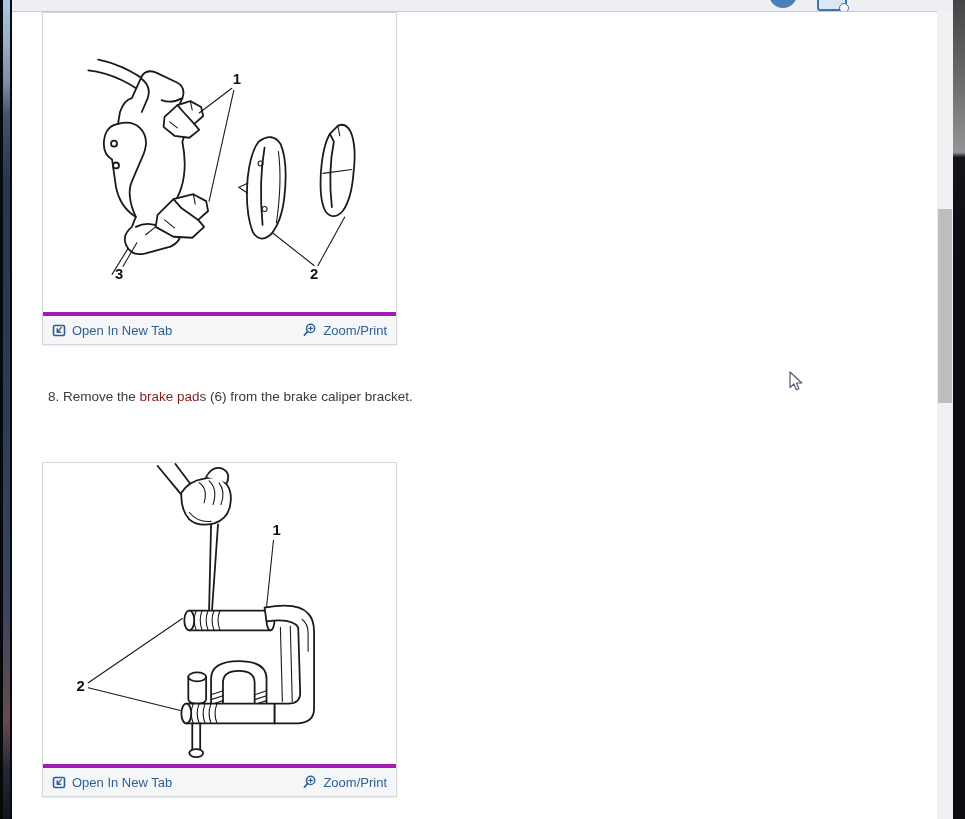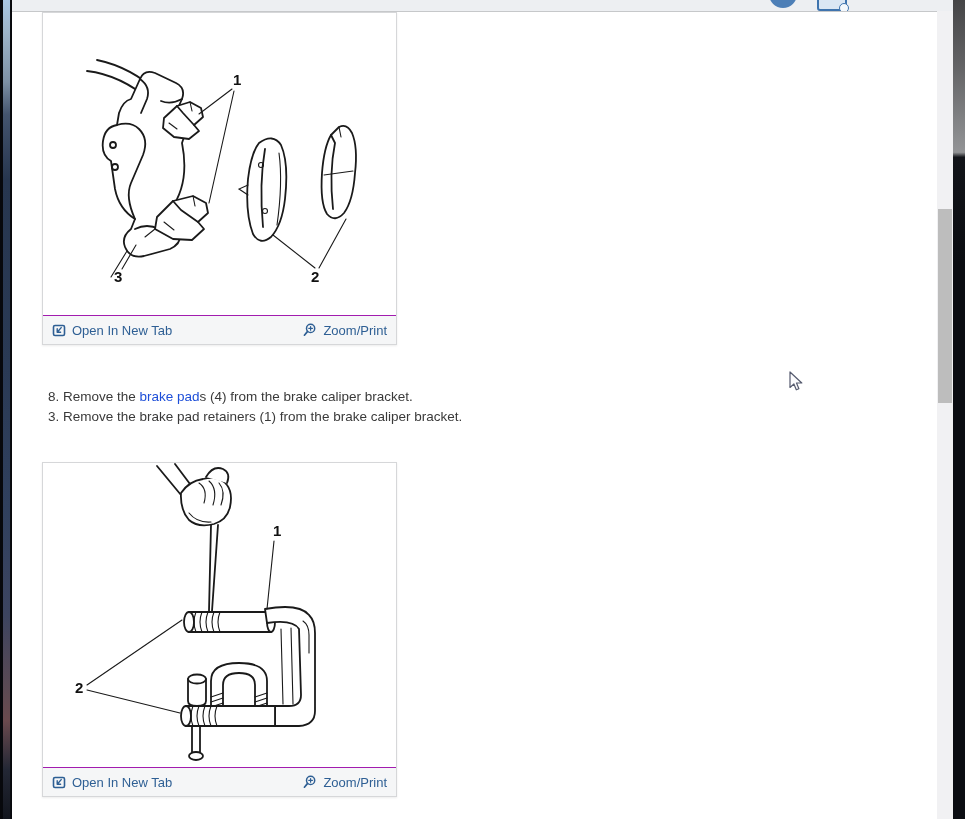--- a/index.html
+++ b/index.html
@@ -39,29 +39,29 @@
   .img-panel{
     position:absolute;left:30px;width:355px;box-sizing:border-box;
     border:1px solid #d6d7d9;background:#fff;box-shadow:0 1px 2px rgba(0,0,0,0.08);
     display:flex;flex-direction:column;
   }
   .panel-1{top:1px;height:333px;}
   .panel-2{top:451px;height:335px;}
   .panel-img{flex:1;position:relative;overflow:hidden;background:#fff;}
   .panel-img svg{display:block;width:100%;height:100%;}
   .panel-footer{
-    height:28px;border-top:1px solid #a21caf;background:#f5f6f7;
+    height:28px;border-top:4px solid #a21caf;background:#f5f6f7;
     display:flex;justify-content:space-between;align-items:center;padding:0 9px;
     font-size:13px;
   }
   .footer-link{display:flex;align-items:center;gap:6px;color:#2e5f94;cursor:pointer;}
   .footer-link svg{flex:0 0 auto;}
   
   .steps{position:absolute;left:36px;top:376px;font-size:13.5px;color:#3a3a3a;line-height:20px;}
-  .steps .link{color:#1d4ed8;cursor:pointer;}
+  .steps .link{color:#7f1d1d;cursor:pointer;}
   
   .line{stroke:#1a1a1a;stroke-width:1.8;fill:none;stroke-linecap:round;stroke-linejoin:round;}
   .fillw{stroke:#1a1a1a;stroke-width:1.8;fill:#ffffff;stroke-linecap:round;stroke-linejoin:round;}
   .thin{stroke:#1a1a1a;stroke-width:1.1;fill:none;stroke-linecap:round;}
   .callout{font-family:"Liberation Sans",sans-serif;font-size:15px;font-weight:bold;fill:#111;}
   
   .cursor{position:absolute;left:789px;top:371px;z-index:9;}
 </style>
 </head>
 <body>
@@ -154,24 +154,21 @@
           <path d="M4.6,8.4 L1.4,12.2" stroke="#2e5f94" stroke-width="1.7" stroke-linecap="round"></path>
           <path d="M7.6,3.6 L7.6,7.2 M5.8,5.4 L9.4,5.4" stroke="#2e5f94" stroke-width="1.2" stroke-linecap="round"></path>
         </svg>
         <span>Zoom/Print</span>
       </span>
     </div>
   </div>
 
   <div class="steps">
     <div>
-      <span>8. Remove the </span><span class="link">brake pad</span><span>s (4) from the brake caliper bracket.</span>
-    </div>
-    <div>
-      <span>3. Remove the brake pad retainers (1) from the brake caliper bracket.</span>
+      <span>8. Remove the </span><span class="link">brake pad</span><span>s (6) from the brake caliper bracket.</span>
     </div>
   </div>
 
   <div class="img-panel panel-2">
     <div class="panel-img">
       <svg viewBox="0 0 353 304">
 
         <path class="line" d="M114,3 L138,32"></path>
         <path class="line" d="M132,1 L150,25"></path>
 

